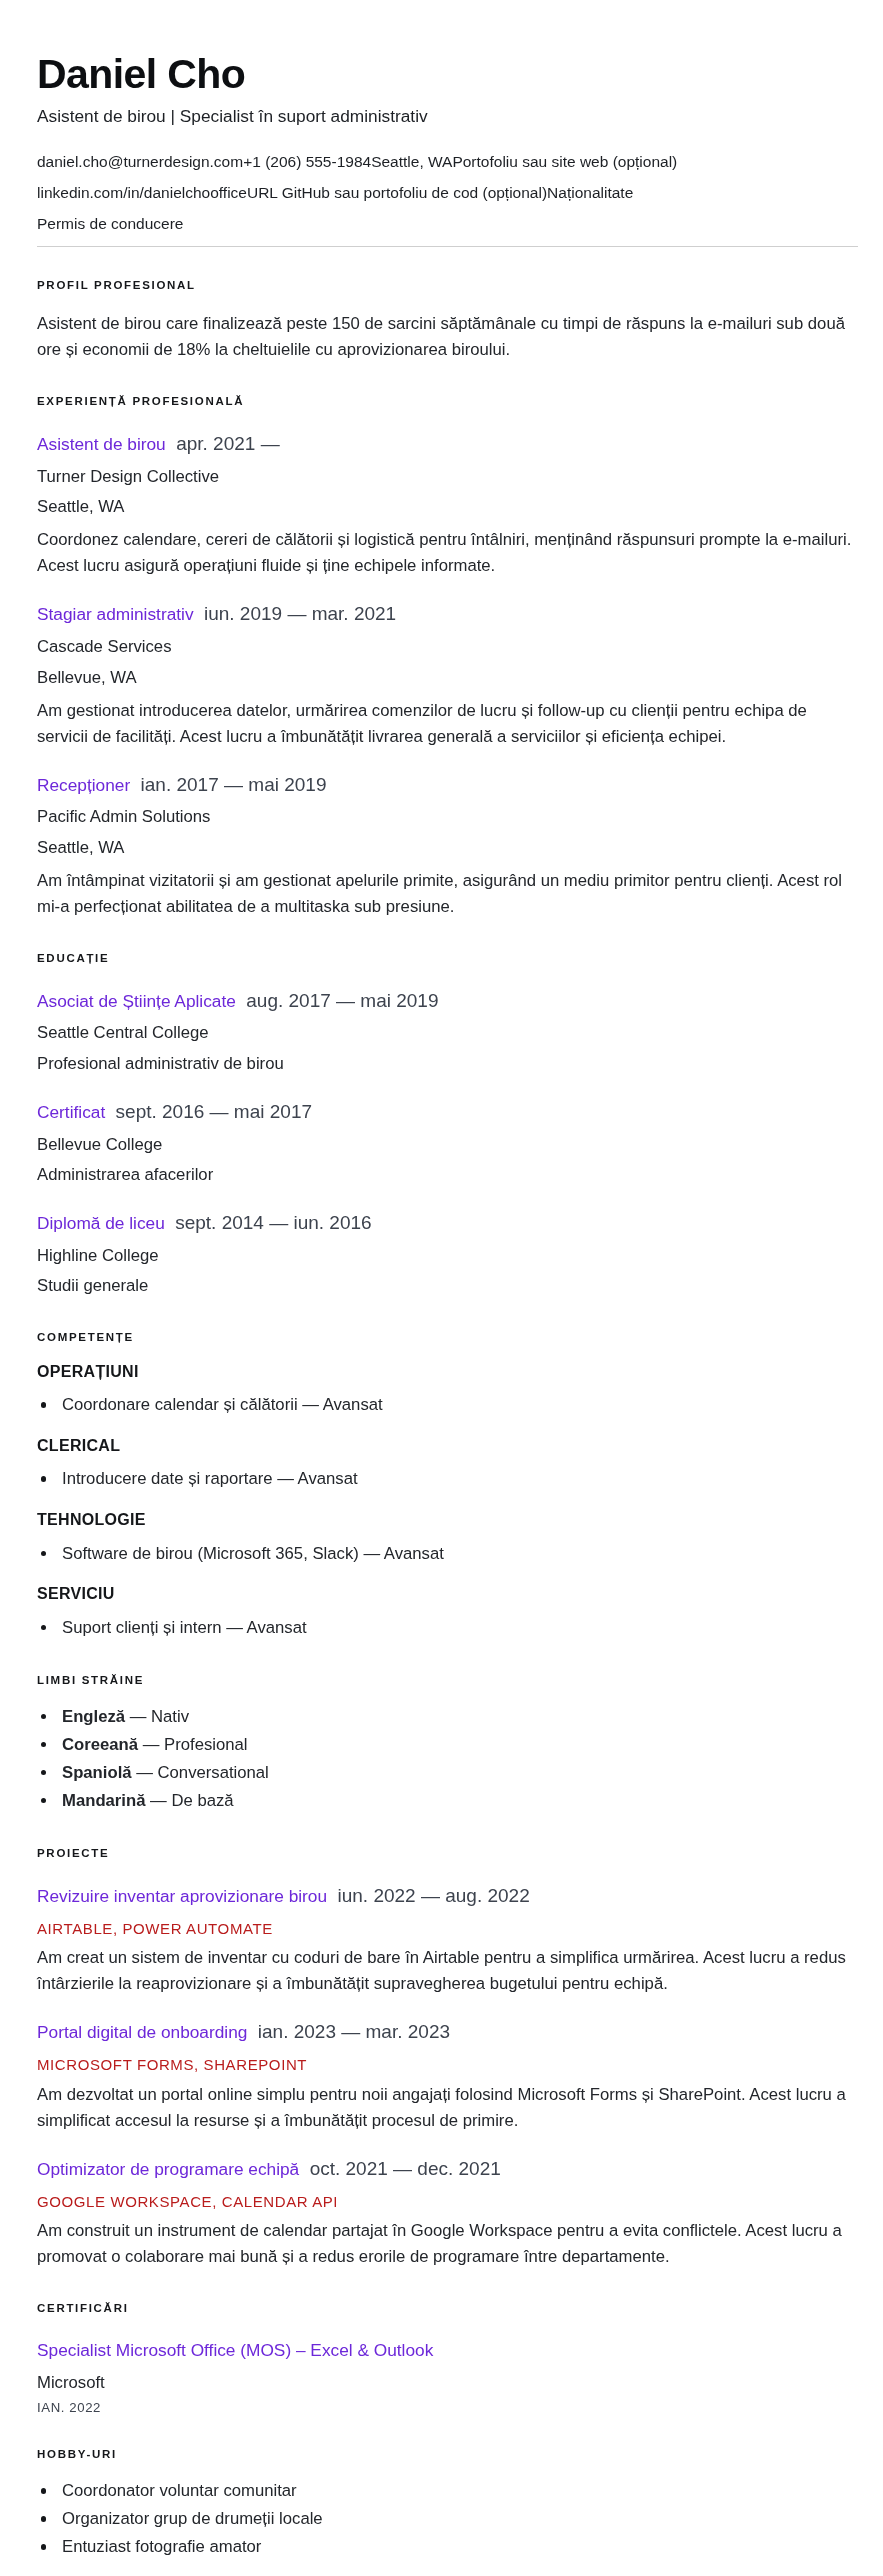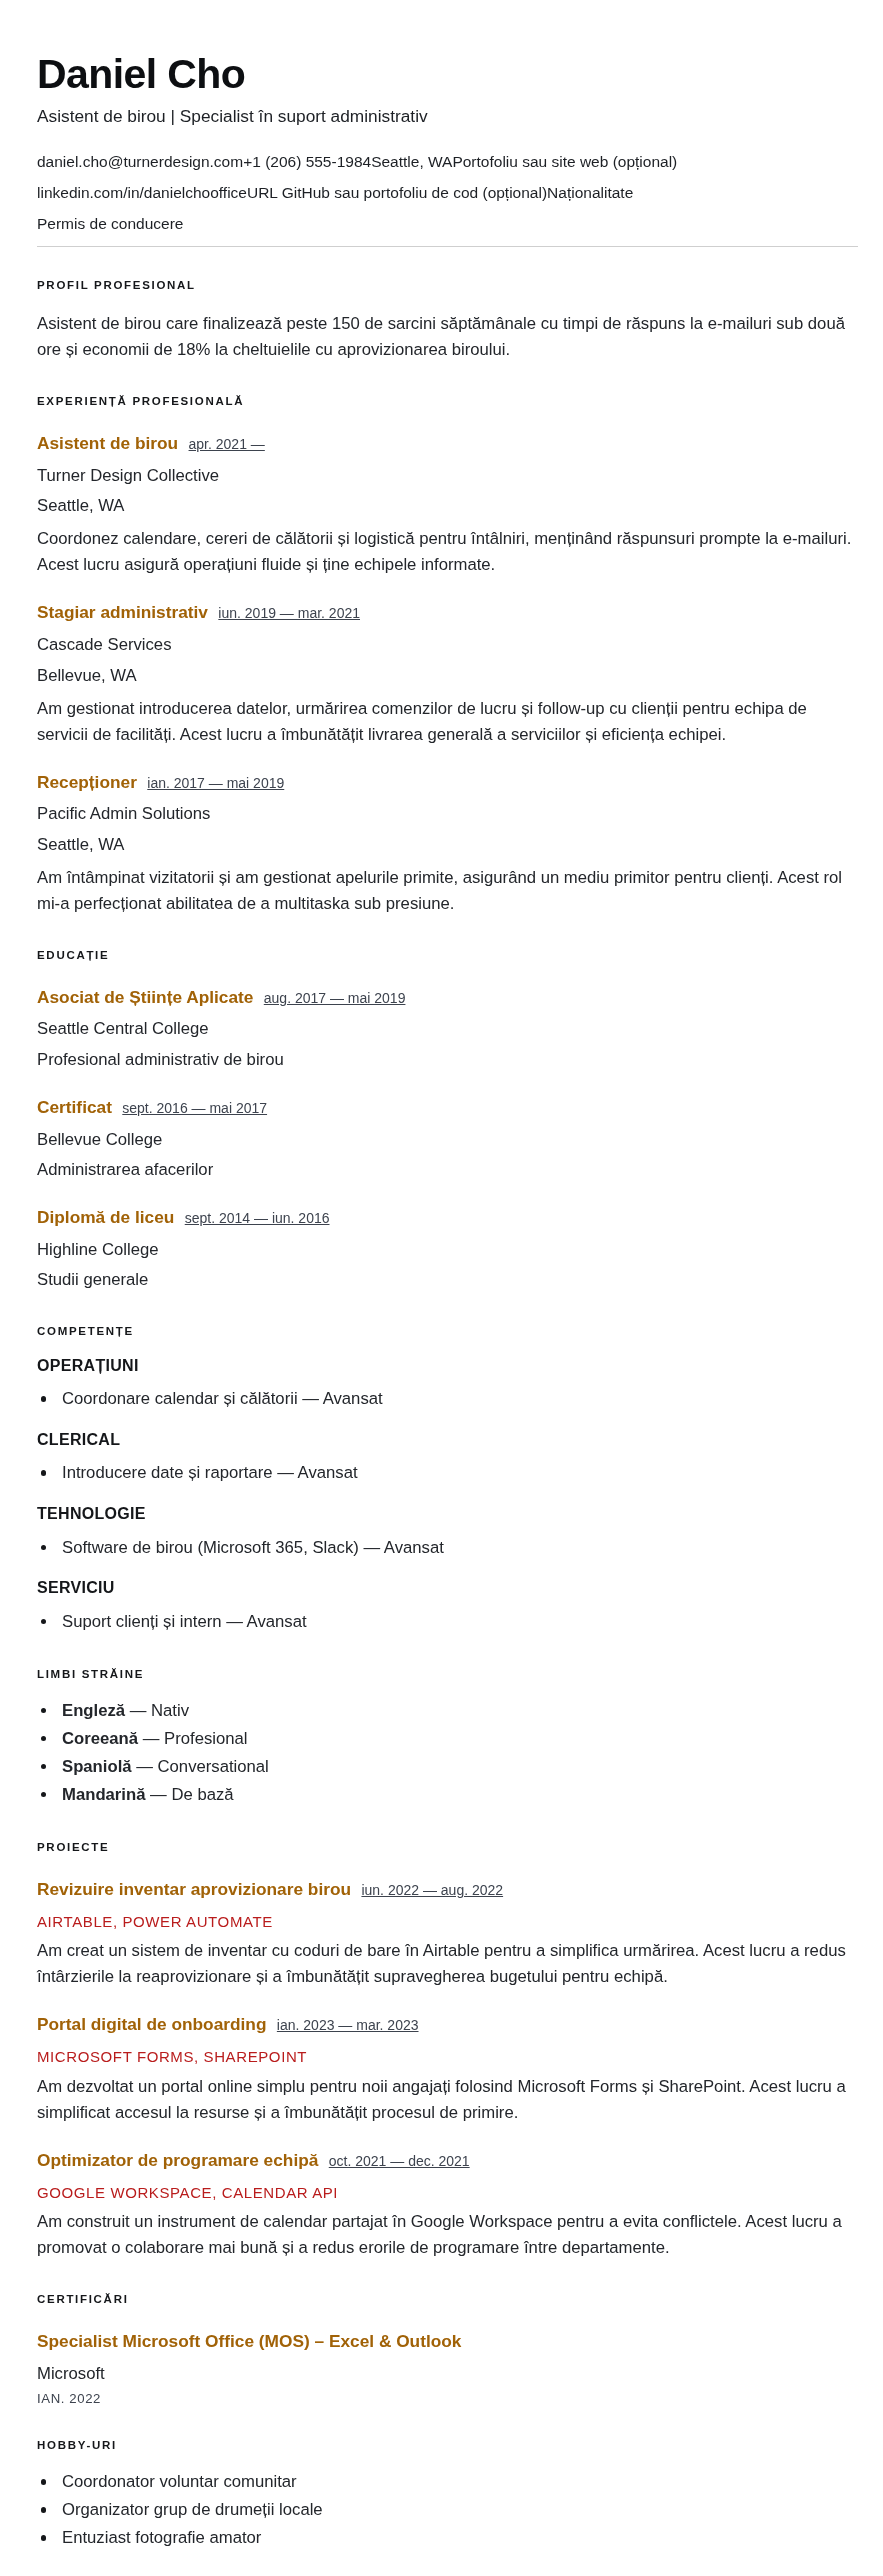--- a/index.html
+++ b/index.html
@@ -65,28 +65,27 @@
     line-height: 26px;
     color: #23262b;
   }
   .profile-text { margin-top: 18.4px; max-width: 821px; }
 
   
   .entry { margin-top: 23px; }
   .entry-title-row { line-height: 23px; }
   .entry-title {
     font-size: 17.3px;
-    font-weight: 700;
-    color: #a16207;
+    font-weight: 400;
+    color: #6d28d9;
   }
   .entry-date {
-    font-size: 14px;
+    font-size: 19px;
     color: #3d434e;
     margin-left: 10.4px;
-    text-decoration: underline;
   }
   .entry-line { margin-top: 4.6px; }
   .entry-desc { margin-top: 7px; max-width: 821px; }
 
   
   .skill-group { margin-top: 17.3px; }
   .skill-group-name {
     font-size: 16px;
     line-height: 18.4px;
     font-weight: 700;

